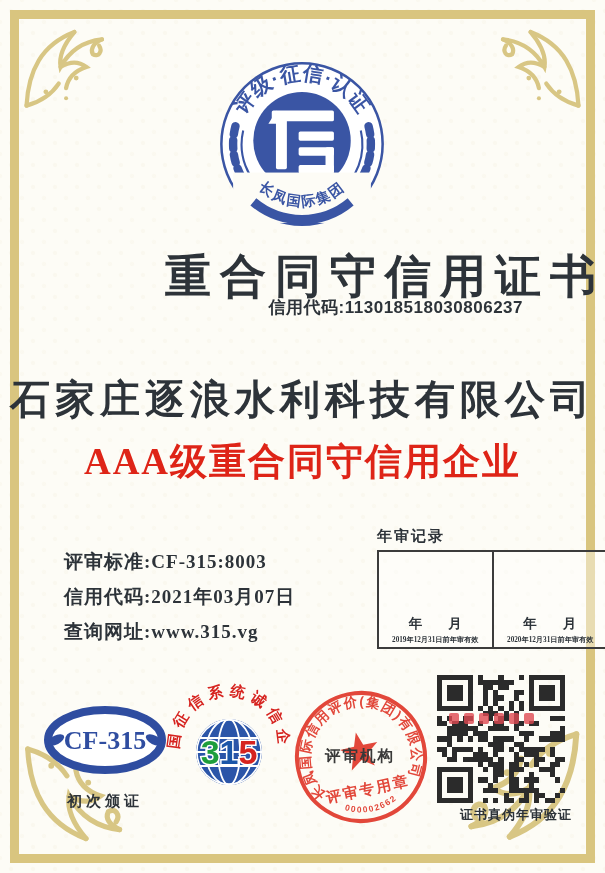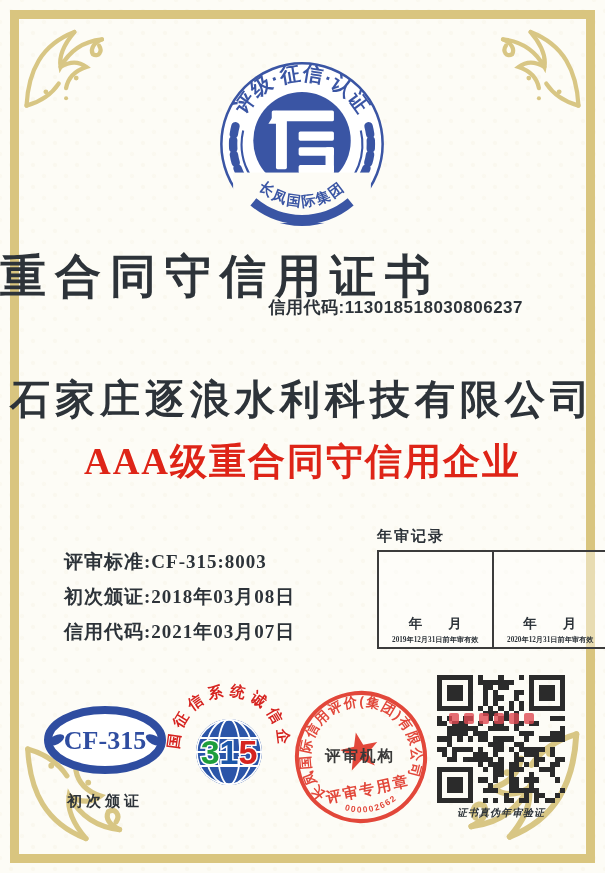--- a/index.html
+++ b/index.html
@@ -12,21 +12,21 @@
       #fdfcf6;
   }
   .frame{position:absolute;inset:10px;border:9px solid #d9c57f;pointer-events:none;}
   .corner{position:absolute;}
   .corner.tl{left:21px;top:21px;width:92px;height:92px;}
   .corner.tr{right:21px;top:21px;width:92px;height:92px;transform:scaleX(-1);}
   .corner.bl{left:21px;bottom:21px;width:112px;height:112px;transform:scaleY(-1);}
   .corner.br{right:21px;bottom:21px;width:128px;height:128px;transform:scale(-1,-1);}
   .logo{position:absolute;left:218px;top:60px;width:168px;height:168px;}
   .title{
-    position:absolute;left:0;top:246px;width:100%;text-align:left;
+    position:absolute;left:0;top:246px;width:100%;text-align:right;
     font-family:"Liberation Sans","DejaVu Sans",sans-serif;
     font-size:46px;font-weight:900;color:#2d3339;letter-spacing:9px;white-space:nowrap;
   }
   .credit-code{
     position:absolute;top:296px;right:82px;
     font-family:Liberation Sans, sans-serif;
     font-size:17px;font-weight:800;color:#2d3339;letter-spacing:.5px;
   }
   .company{
     position:absolute;left:10px;top:372px;width:100%;text-align:left;
@@ -50,22 +50,22 @@
         font-size:7.5px;font-weight:bold;color:#2d3339;white-space:nowrap;transform:scale(.96);}
   .cf-oval{position:absolute;left:40px;top:700px;width:130px;height:80px;}
   .mutual{position:absolute;left:40px;top:792px;width:130px;text-align:center;
           font-size:15px;font-weight:bold;color:#2d3339;letter-spacing:4px;}
   .globe{position:absolute;left:163px;top:680px;width:132px;height:132px;}
   .seal{position:absolute;left:289px;top:685px;width:144px;height:144px;opacity:.93;}
   .qr-wrap{position:absolute;left:437px;top:675px;width:128px;height:128px;}
   .qr-wrap svg{width:100%;height:100%;shape-rendering:crispEdges;}
   .qr-marks{position:absolute;left:12px;top:38px;display:flex;gap:5px;opacity:.8;filter:blur(.4px);}
   .qr-marks span{width:10px;height:11px;background:#e04a52;border-radius:2px;display:block;}
-  .qr-label{position:absolute;left:430px;top:806px;width:142px;text-align:center;
-            font-size:10px;font-weight:bold;color:#2d3339;letter-spacing:1px;white-space:nowrap;font-style:italic;}
+  .qr-label{position:absolute;left:430px;top:806px;width:142px;text-align:right;
+            font-size:13px;font-weight:bold;color:#2d3339;letter-spacing:1px;white-space:nowrap;}
 </style>
 </head>
 <body>
 
 <div class="cert">
 
   
   <div class="frame"></div>
   <svg width="0" height="0">
     <defs>
@@ -131,22 +131,22 @@
 
   
   <div class="title">重合同守信用证书</div>
   <div class="credit-code">信用代码:113018518030806237</div>
   <div class="company">石家庄逐浪水利科技有限公司</div>
   <div class="award">AAA级重合同守信用企业</div>
 
   
   <div class="details">
     <div class="detail-row"><span>评审标准:</span><span>CF-315:8003</span></div>
-    <div class="detail-row"><span>初次颁证:</span><span>2018年03月08日</span></div>
     <div class="detail-row"><span>信用代码:</span><span>2021年03月07日</span></div>
+    <div class="detail-row"><span>查询网址:</span><span>www.315.vg</span></div>
   </div>
 
   
   <div class="review">
     <div class="review-title">年审记录</div>
     <div class="review-box">
       <div class="review-cell">
         <div class="ym">
           <span>年</span>
           <span>月</span>

